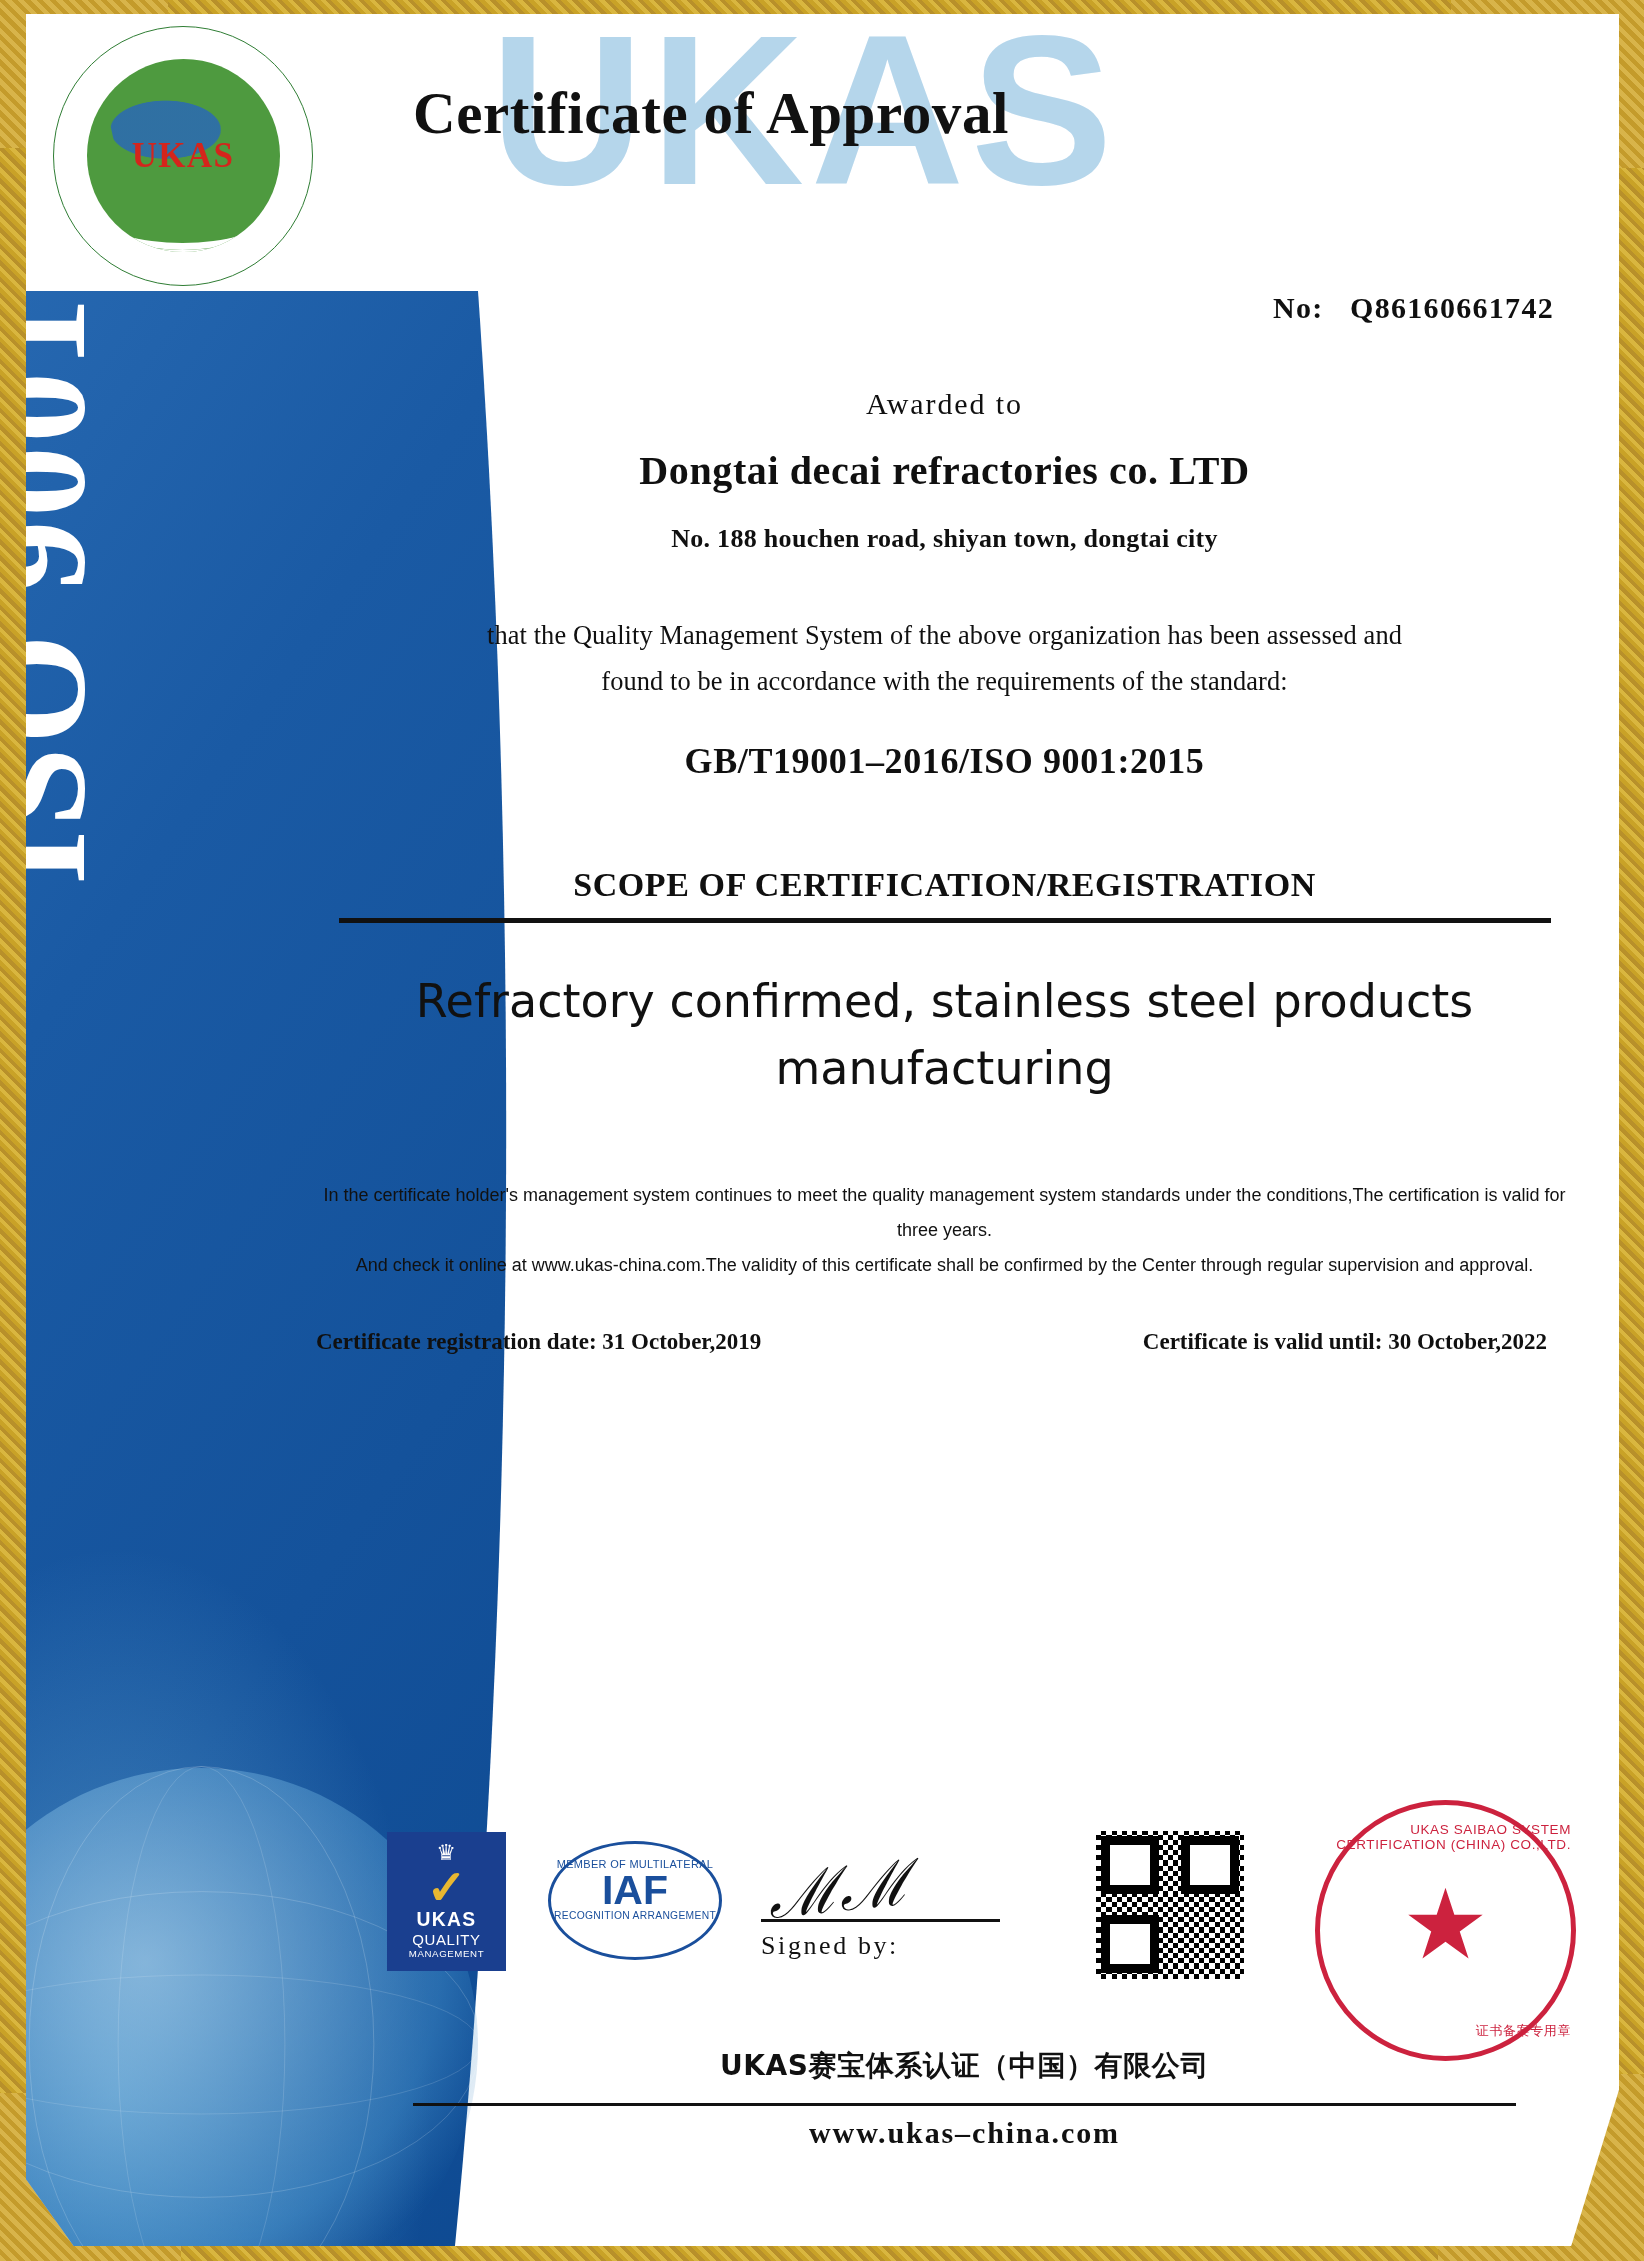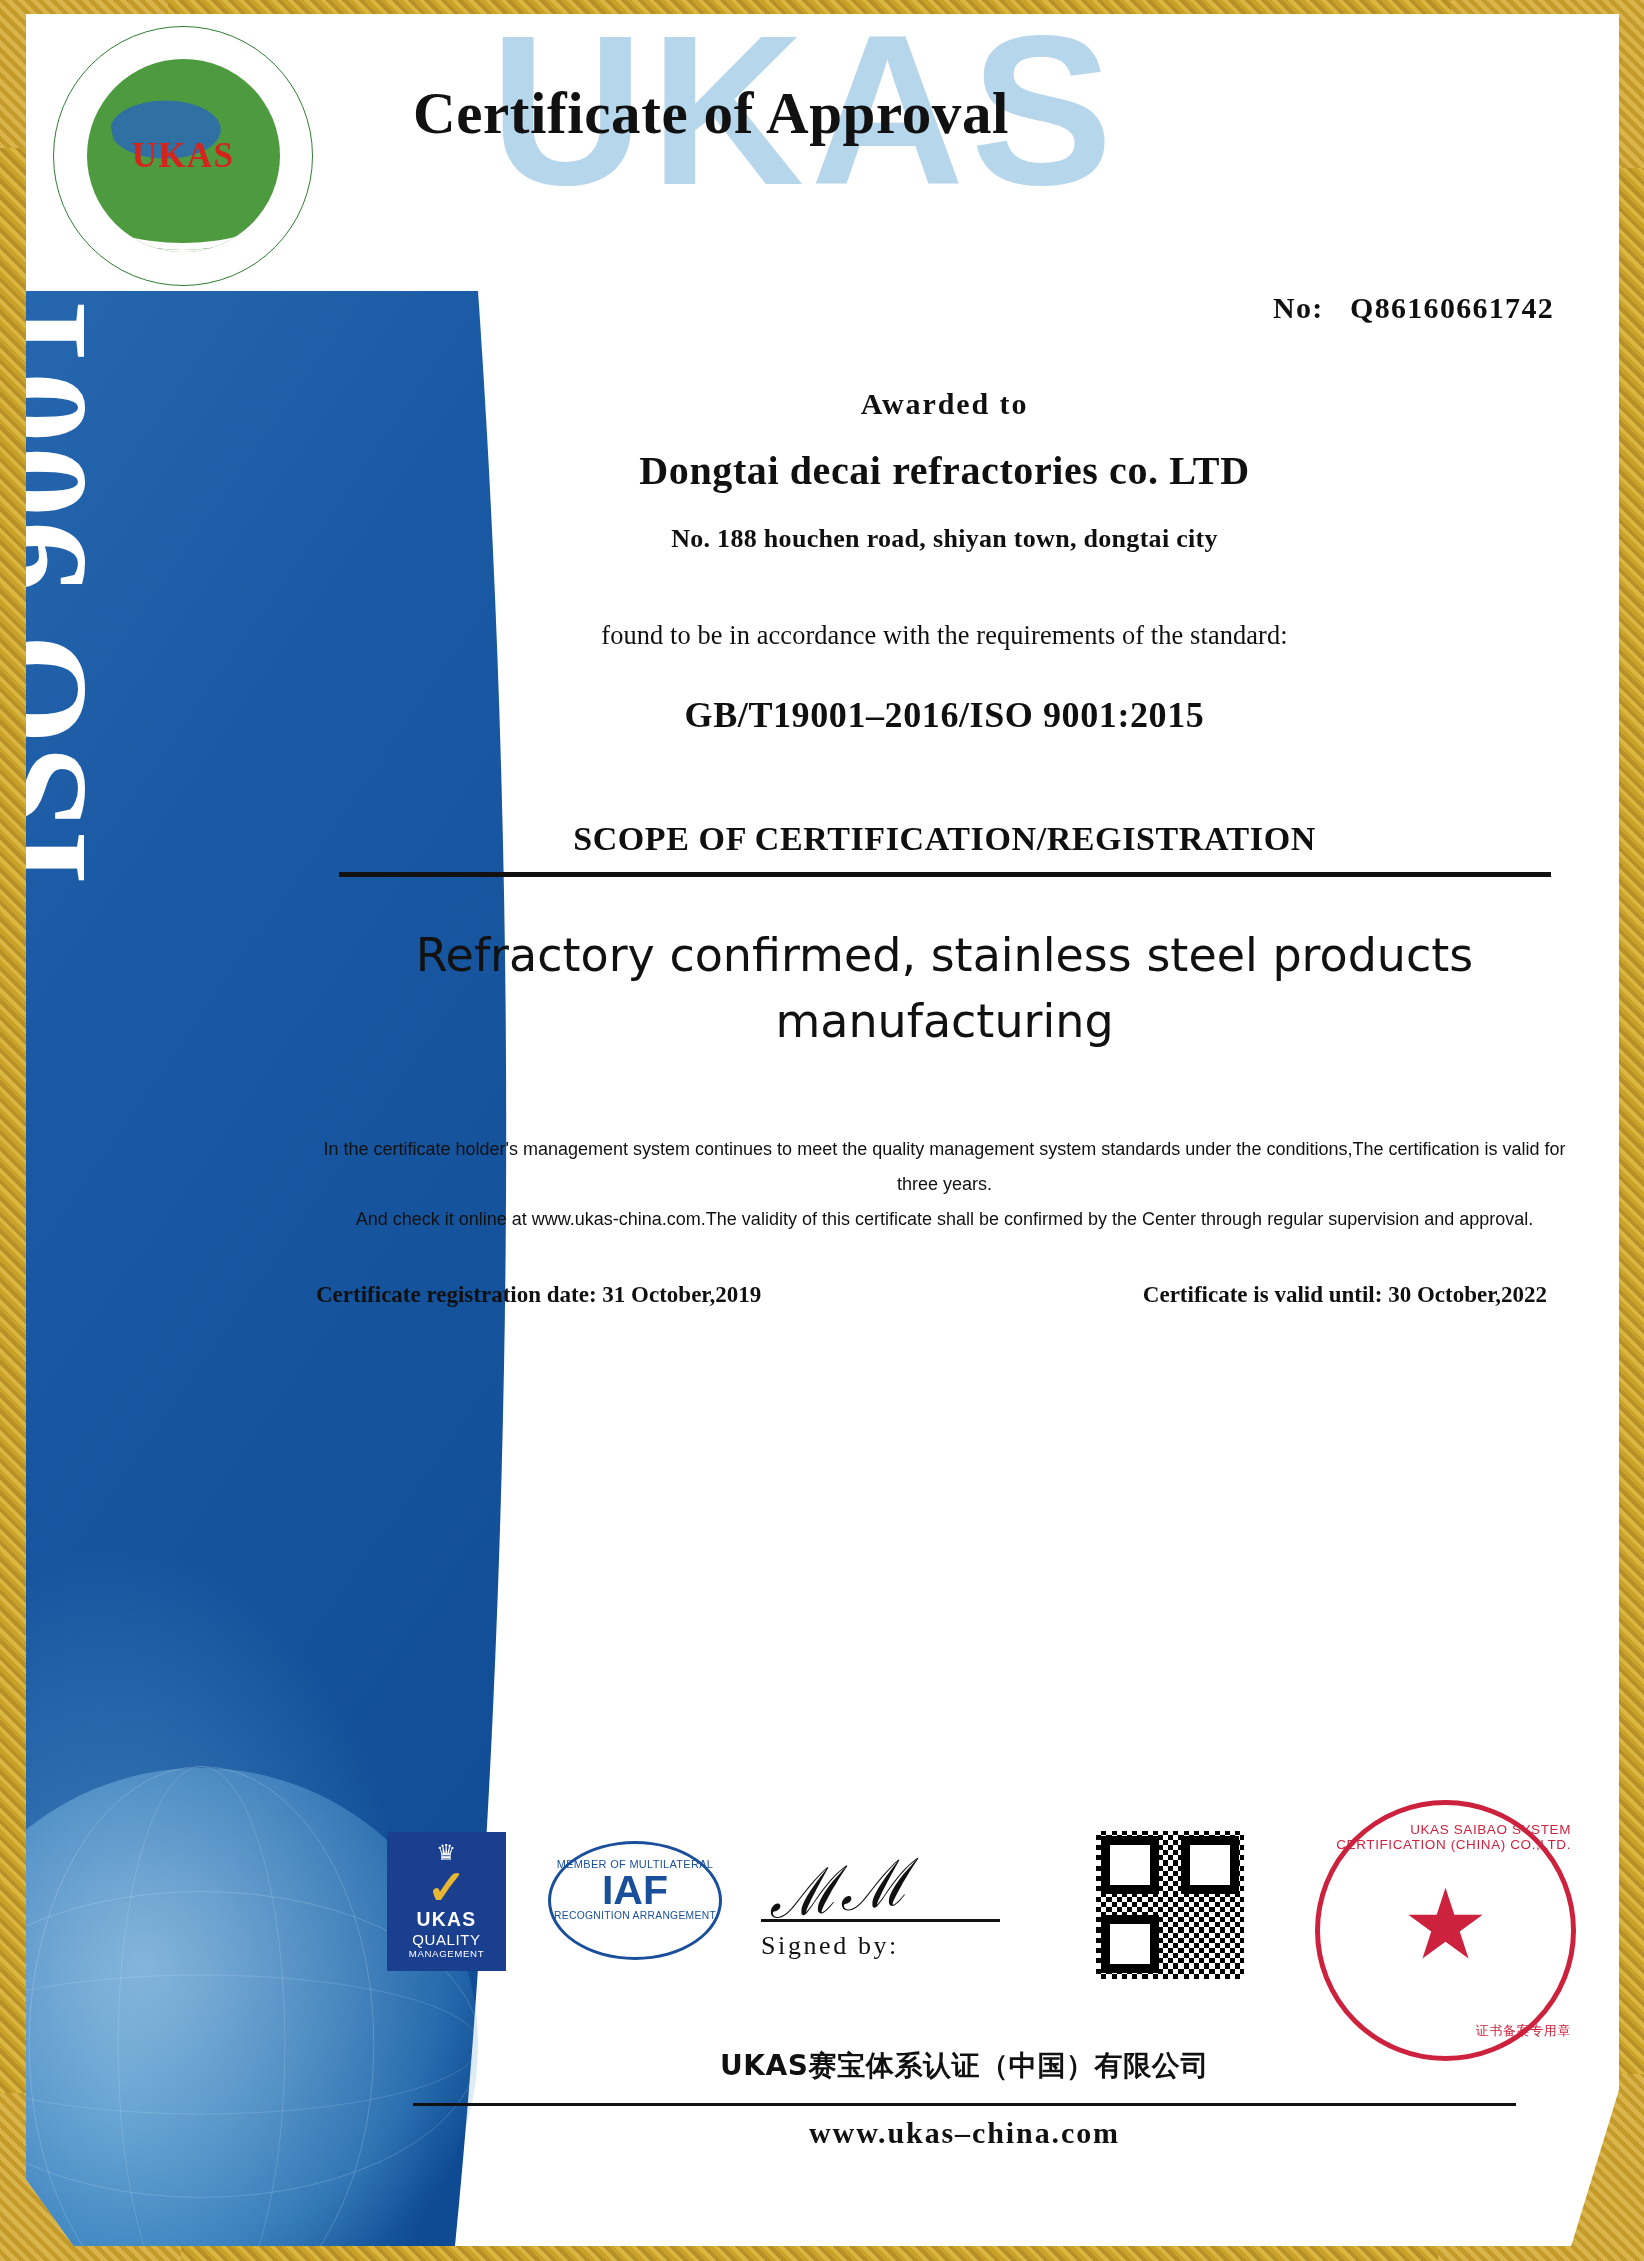--- a/index.html
+++ b/index.html
@@ -196,21 +196,21 @@
     text-align: right;
     padding-right: 32px;
     font-size: 30px;
     font-weight: bold;
     letter-spacing: 1.3px;
     margin-bottom: 62px;
     font-family: "Liberation Serif", serif;
   }
   .awarded {
     font-size: 30px;
-    font-weight: bold;
+    font-weight: normal;
     letter-spacing: 1.9px;
     margin-bottom: 26px;
   }
   .org-name {
     font-size: 40px;
     font-weight: bold;
     letter-spacing: 0.6px;
     margin-bottom: 30px;
   }
   .org-addr {
@@ -477,20 +477,21 @@
         <span>No:</span>
         &nbsp;
         <span>Q86160661742</span>
       </div>
 
       <div class="awarded">Awarded to</div>
       <div class="org-name">Dongtai decai refractories co. LTD</div>
       <div class="org-addr">No. 188 houchen road, shiyan town, dongtai city</div>
 
       <div class="statement">
+        <div>that the Quality Management System of the above organization has been assessed and</div>
         <div>found to be in accordance with the requirements of the standard:</div>
       </div>
 
       <div class="standard">GB/T19001–2016/ISO 9001:2015</div>
 
       <div class="scope-heading">SCOPE OF CERTIFICATION/REGISTRATION</div>
       <div class="scope-rule"></div>
 
       <div class="scope-text">Refractory confirmed, stainless steel products manufacturing</div>
 

